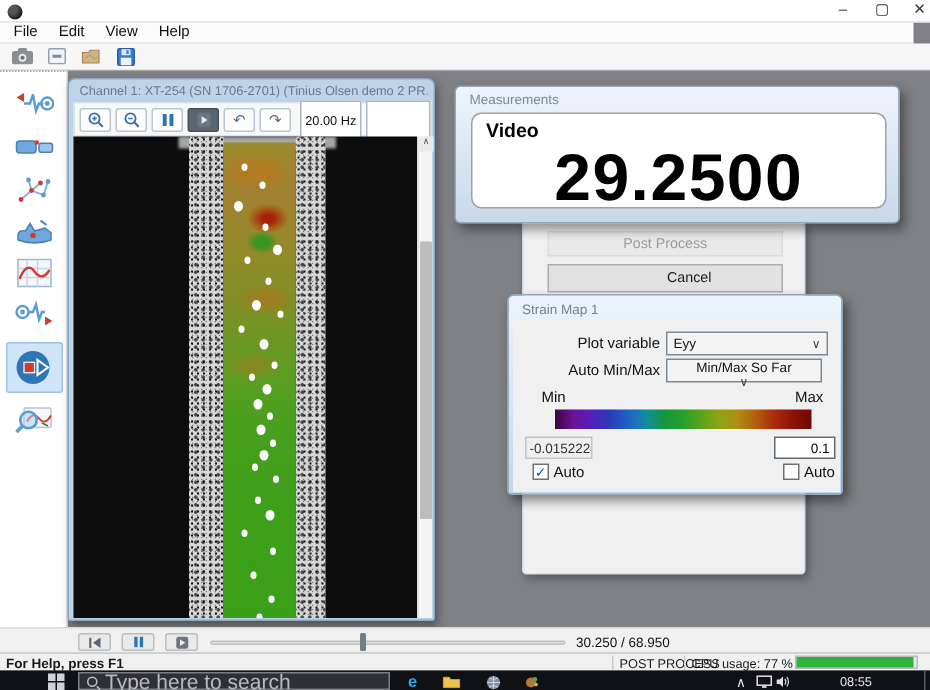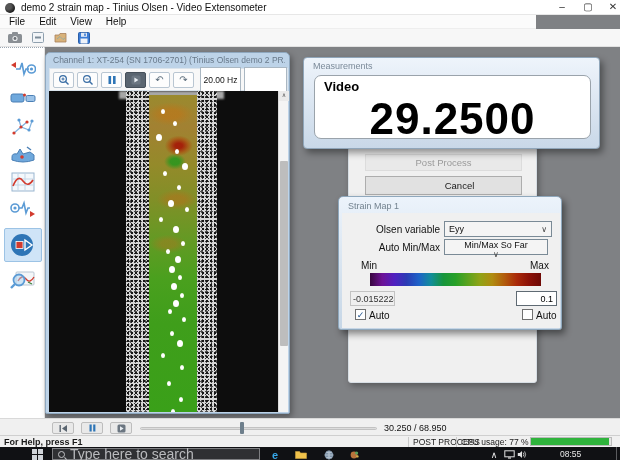--- a/index.html
+++ b/index.html
@@ -5,21 +5,21 @@
   * { margin:0; padding:0; box-sizing:border-box; }
   html,body { width:620px; height:460px; overflow:hidden; font-family:"Liberation Sans", sans-serif; background:#7f8184; }
   .abs { position:absolute; }
   #app { position:relative; width:620px; height:460px; }
 
   
   #titlebar { left:0; top:0; width:620px; height:15px; background:#ffffff; border-bottom:1px solid #e7e7e7; }
   #app-icon { left:5px; top:3px; width:10px; height:10px; border-radius:50%; background:radial-gradient(circle at 35% 35%, #555 0 30%, #1c1c1c 70%); }
   #title-text { left:21px; top:2px; font-size:10px; color:#111; white-space:nowrap; }
   .winctl { top:0px; width:22px; height:14px; text-align:center; font-size:10px; color:#333; line-height:14px; }
-  #menubar { left:0; top:15px; width:536px; height:14px; background:#fbfbfb; border-bottom:1px solid #eee; display:flex; align-items:center; gap:14px; padding-left:9px; }
+  #menubar { left:0; top:15px; width:609px; height:14px; background:#fbfbfb; border-bottom:1px solid #eee; display:flex; align-items:center; gap:14px; padding-left:9px; }
   .menu-item { font-size:10px; color:#111; }
   #main-toolbar { left:0; top:29px; width:620px; height:18px; background:#f7f7f7; border-bottom:1px solid #e2e2e2; display:flex; align-items:center; gap:6px; padding-left:6px; }
   .tool-btn { width:17px; height:14px; display:flex; align-items:center; justify-content:center; }
 
   
   #workspace { left:0; top:47px; width:620px; height:371px; background:#7f8184; }
   #left-toolbar { left:0; top:0; width:45px; height:371px; background:#ffffff; border-top:1px dotted #9aa5b1; border-right:1px solid #e6e6e6; }
   .side-item { left:8px; width:30px; height:26px; display:flex; align-items:center; justify-content:center; }
   .side-item.selected { left:4px; width:38px; height:34px; background:#cfe4f7; border:1px solid #9cc3e5; border-radius:2px; }
 
@@ -118,21 +118,20 @@
 
   svg { display:block; }
 </style>
 </head>
 <body>
 
 <div id="app">
 
   <div class="abs" id="titlebar">
     <div class="abs" id="app-icon"></div>
-    <div class="abs" id="title-text">demo 2 strain map - Tinius Olsen - Video Extensometer</div>
     <div class="abs winctl" style="left:551px;">–</div>
     <div class="abs winctl" style="left:577px;">▢</div>
     <div class="abs winctl" style="left:602px;">✕</div>
   </div>
 
   <div class="abs" id="menubar">
     <span class="menu-item">File</span>
     <span class="menu-item">Edit</span>
     <span class="menu-item">View</span>
     <span class="menu-item">Help</span>
@@ -300,21 +299,21 @@
       <div class="abs" id="meas-title">Measurements</div>
       <div class="abs" id="meas-box">
         <div class="abs" id="meas-label">Video</div>
         <div class="abs" id="meas-value">29.2500</div>
       </div>
     </div>
 
     <div class="abs" id="strain-win">
       <div class="abs" id="strain-title">Strain Map 1</div>
       <div class="abs" id="strain-body">
-        <div class="abs fld-label" style="left:20px;top:11px;width:78px;">Olsen variable</div>
+        <div class="abs fld-label" style="left:20px;top:11px;width:78px;">Plot variable</div>
         <div class="abs dropdown" style="left:102px;top:8px;width:108px;">
           <span>Eyy</span>
           <span class="chev">∨</span>
         </div>
         <div class="abs fld-label" style="left:20px;top:29px;width:78px;">Auto Min/Max</div>
         <div class="abs dropdown" style="left:102px;top:26px;width:104px;flex-direction:column;">
           <span>Min/Max So Far</span>
           <span class="chev">∨</span>
         </div>
         <div class="abs small-lab" style="left:19px;top:47px;">Min</div>

